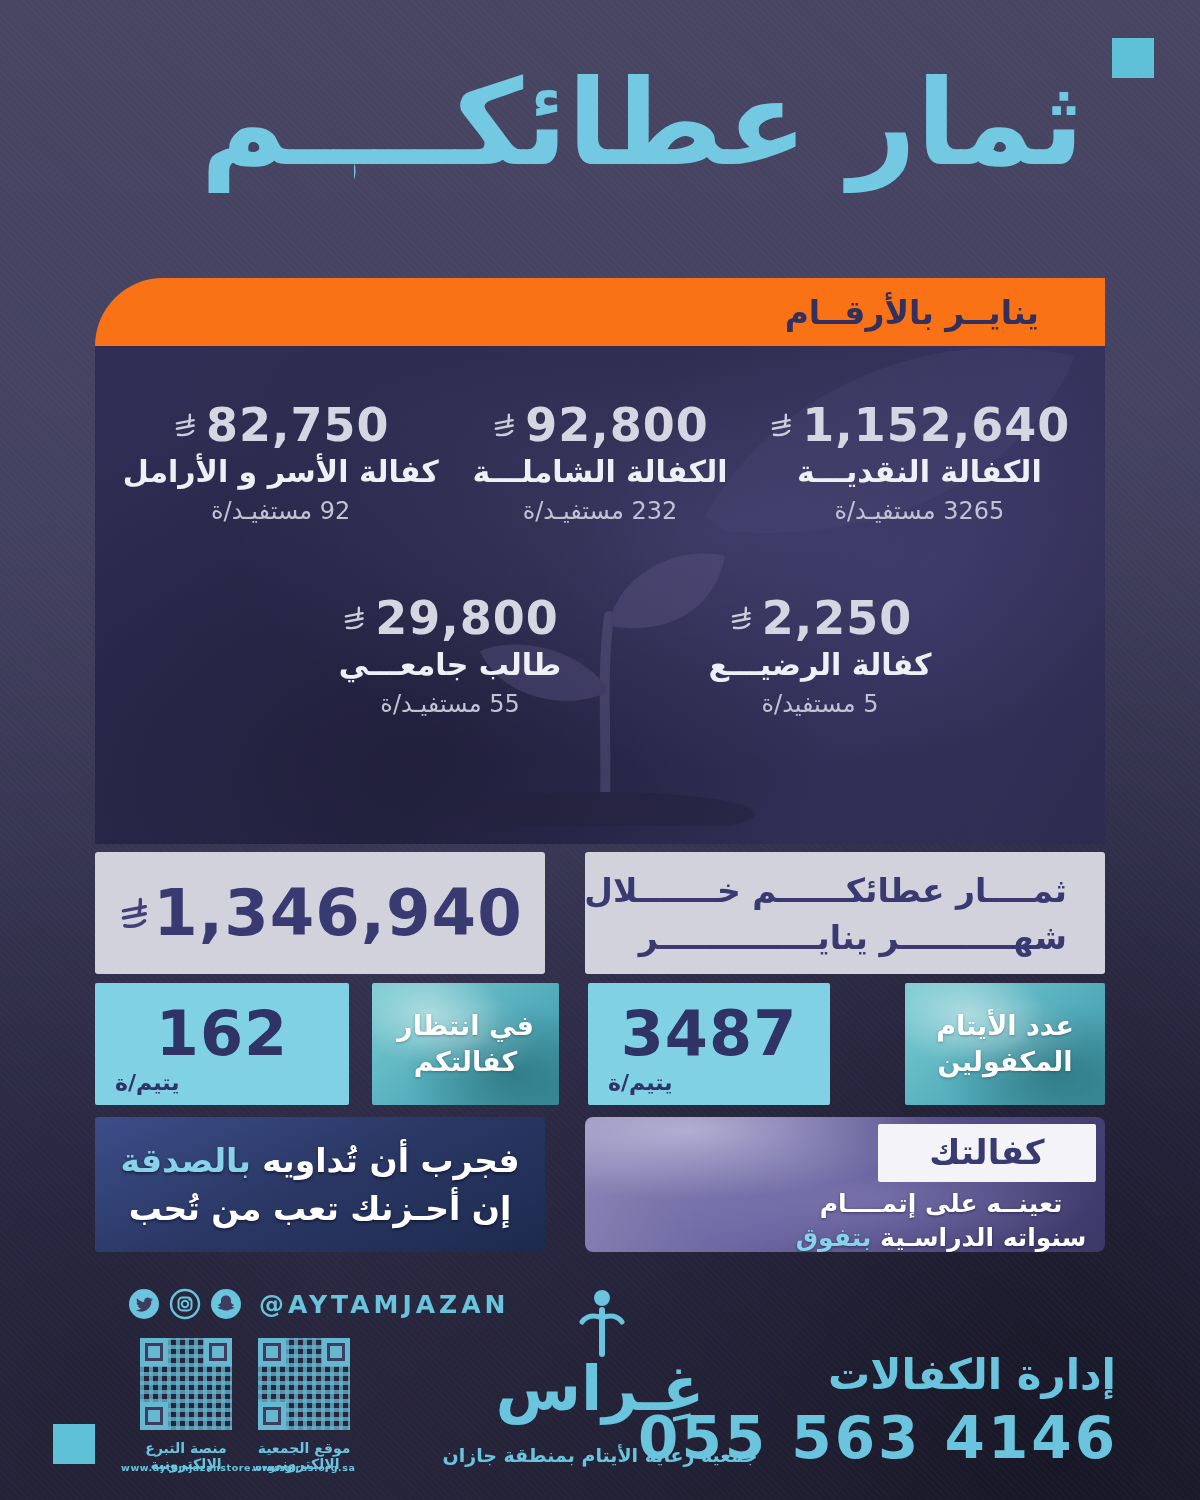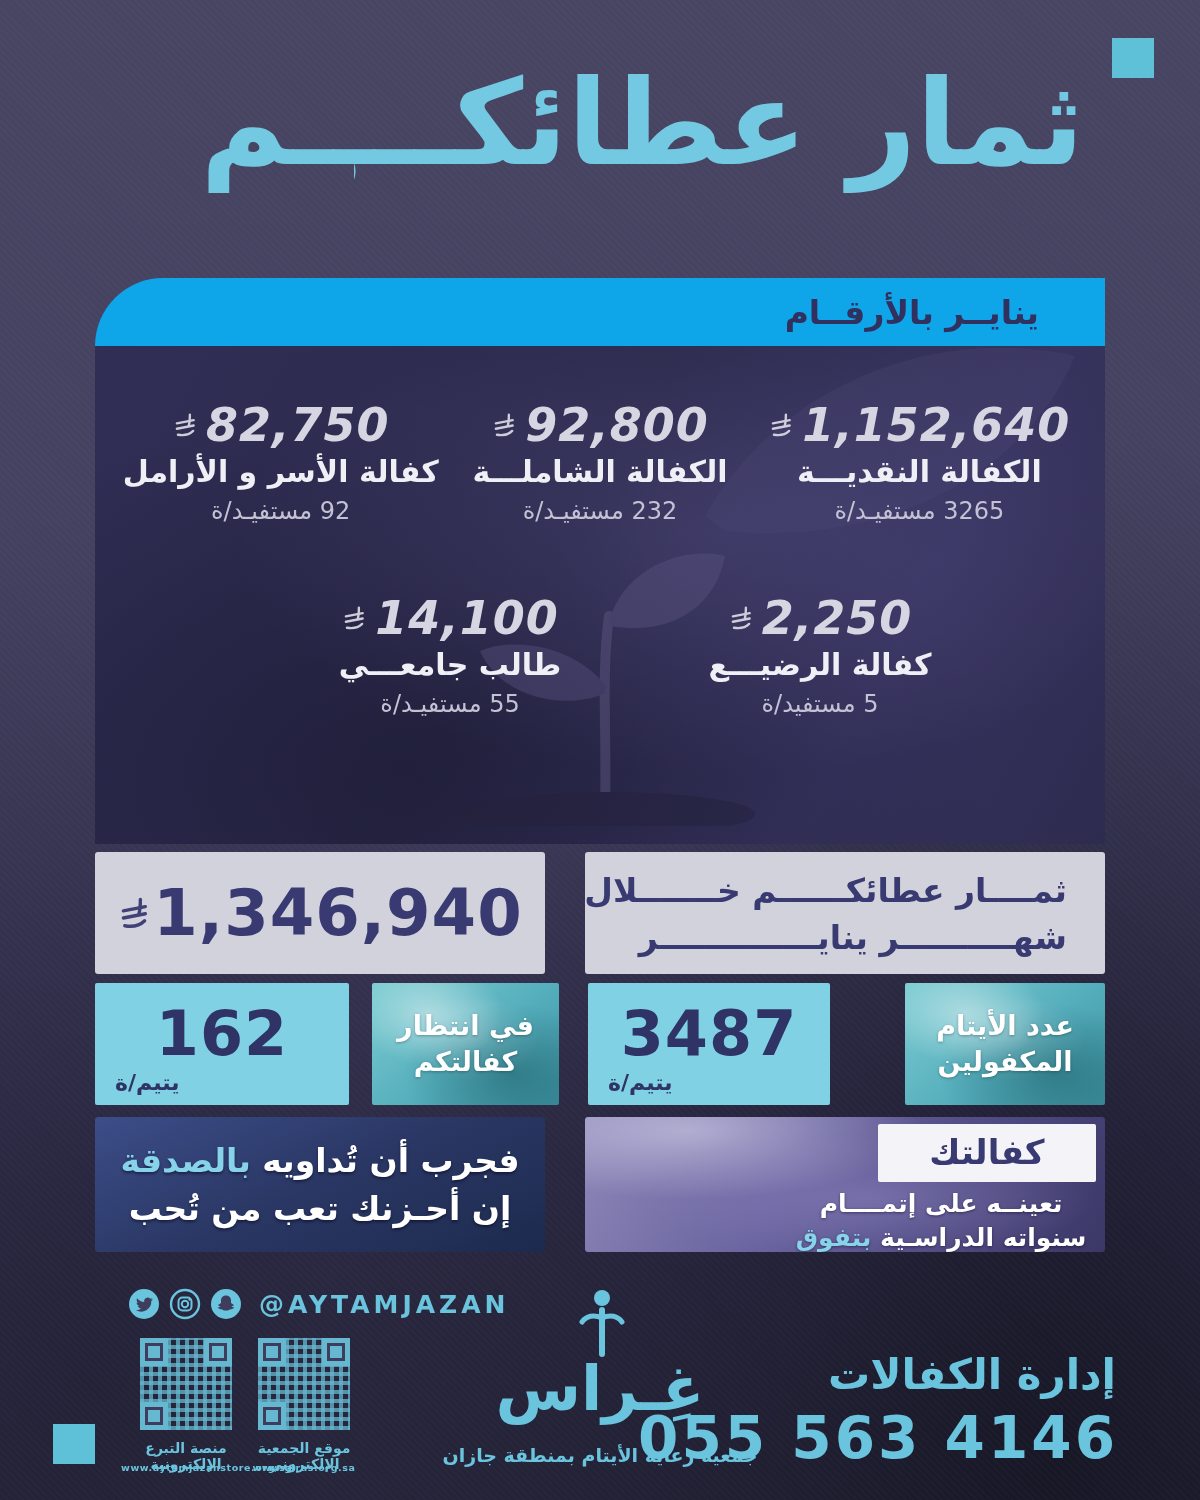--- a/index.html
+++ b/index.html
@@ -22,21 +22,21 @@
     position:absolute;top:18px;right:116px;left:110px;height:230px;
     direction:rtl;text-align:right;color:#74c9e2;
     font-size:118px;font-weight:800;line-height:210px;letter-spacing:-2px;
     white-space:nowrap;
   }
   .year-outline{position:absolute;left:244px;top:92px;}
 
   
   .card{position:absolute;left:95px;top:278px;width:1010px;height:566px;}
   .card-header{
-    height:68px;background:#0ea5e9;border-radius:78px 0 0 0;
+    height:68px;background:#f97316;border-radius:78px 0 0 0;
     direction:rtl;text-align:right;padding:0 66px 0 0;box-sizing:border-box;
     color:#31305e;font-weight:800;font-size:33px;line-height:70px;
   }
   .card-pointer{
     position:absolute;top:68px;right:56px;width:0;height:0;
     border-bottom:58px solid #45436b;border-left:36px solid transparent;
   }
   .card-body{
     position:absolute;top:68px;left:0;right:0;bottom:0;
     background-image:
@@ -48,21 +48,21 @@
   .seedling{position:absolute;left:300px;top:180px;opacity:.5;}
   .bigleaf{position:absolute;right:20px;top:-30px;opacity:.28;}
 
   .stats-row{position:relative;display:flex;direction:rtl;}
   .stats-row.r1{margin-top:52px;padding:0 26px;}
   .stats-row.r1 .stat{flex:1 1 33%;}
   .stats-row.r2{margin-top:66px;justify-content:center;gap:70px;transform:translateX(35px);}
   .stats-row.r2 .stat{width:300px;}
   .stat{text-align:center;}
   .amount{display:inline-flex;direction:ltr;align-items:center;gap:8px;
-    color:#d6d6e2;font-size:46px;font-weight:700;letter-spacing:1px;font-style:italic;}
+    color:#d6d6e2;font-size:46px;font-weight:700;letter-spacing:1px;}
   .riyal{width:26px;height:26px;stroke:#d6d6e2;opacity:.95;}
   .stat-label{color:#eef0f6;font-size:30px;font-weight:800;margin-top:2px;direction:rtl;}
   .stat-count{color:#c2c2d4;font-size:24px;font-weight:500;margin-top:8px;direction:rtl;}
 
   
   .total-row{position:absolute;left:95px;top:852px;width:1010px;height:122px;display:flex;gap:40px;}
   .total-amount-box{
     width:450px;background:#d2d2dc;border-radius:3px;
     display:flex;align-items:center;justify-content:center;gap:2px;direction:ltr;
   }
@@ -103,21 +103,21 @@
   .banners-row{position:absolute;left:95px;top:1117px;width:1010px;height:135px;display:flex;gap:40px;}
   .banner-quote{
     width:450px;border-radius:3px;
     background:linear-gradient(155deg,#3c4d88 0%,#2a3764 50%,#1d2a4e 100%);
     display:flex;flex-direction:column;align-items:center;justify-content:center;
     direction:rtl;color:#fff;font-weight:800;font-size:33px;line-height:1.45;
     text-shadow:0 2px 3px rgba(0,0,20,.45);
   }
   .banner-quote .hl{color:#86d3ea;}
   .banner-kafala{
-    flex:1;position:relative;border-radius:3px;overflow:hidden;
+    flex:1;position:relative;border-radius:8px;overflow:hidden;
     background-image:
       radial-gradient(ellipse at 20% 10%, rgba(230,228,245,.50), rgba(0,0,0,0) 40%),
       radial-gradient(ellipse at 55% 60%, rgba(140,132,190,.55), rgba(0,0,0,0) 55%),
       linear-gradient(120deg,#8d87b8 0%,#6a64a0 40%,#524d86 65%,#3b3766 100%);
   }
   .kafala-logo-box{
     position:absolute;top:7px;right:9px;width:218px;height:58px;background:#f4f4f8;border-radius:2px;
     color:#3a3a72;font-size:34px;font-weight:800;text-align:center;line-height:56px;direction:rtl;
   }
   .kafala-text{
@@ -257,21 +257,21 @@
         <div class="stat-count">5 مستفيد/ة</div>
       </div>
       <div class="stat">
         <div class="amount">
           <svg class="riyal" viewBox="0 0 24 24" fill="none" stroke-width="2.2" stroke-linecap="round">
             <path d="M16.5 2.5 C16.5 7 16.5 9 15.5 12.5"></path>
               <path d="M4.5 10.5 L20 7.5"></path>
               <path d="M4.5 15.5 L20 12.5"></path>
               <path d="M5.5 21 C11 22 16 21 19.5 17.5"></path>
           </svg>
-          <span>14,100</span>
+          <span>29,800</span>
         </div>
         <div class="stat-label">طالب جامعـــي</div>
         <div class="stat-count">55 مستفيـد/ة</div>
       </div>
     </div>
   </div>
 </section>
 
 <section class="total-row">
   <div class="total-amount-box">

